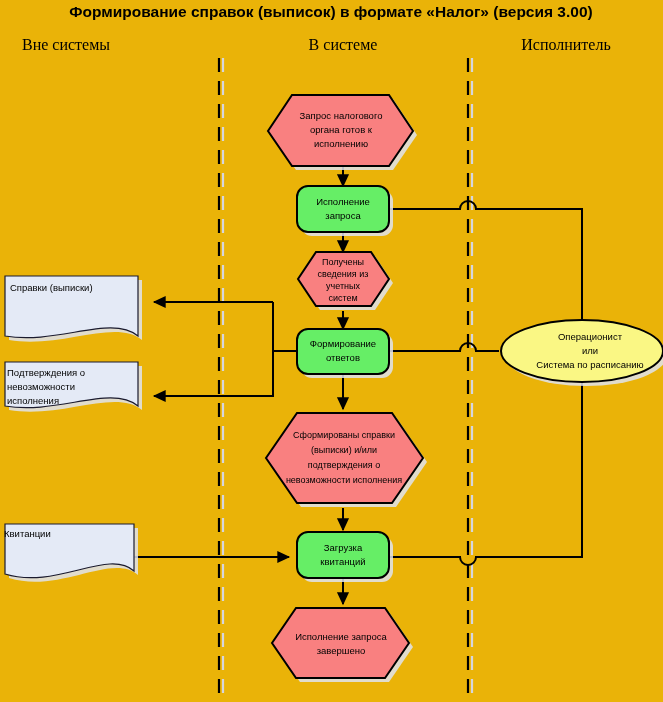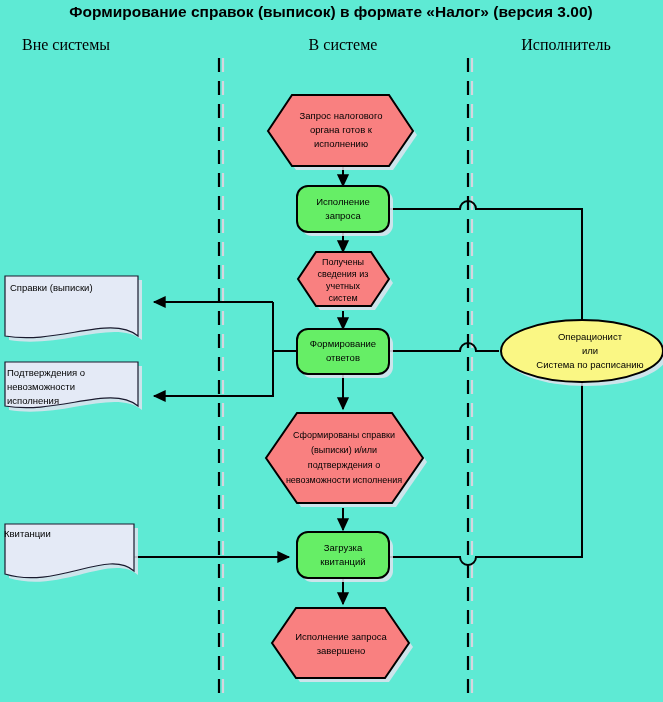--- a/index.html
+++ b/index.html
@@ -7,21 +7,21 @@
     padding: 0;
     background: #ffffff;
   }
   body {
     font-family: "Liberation Sans", sans-serif;
   }
   #page {
     position: relative;
     width: 663px;
     height: 702px;
-    background: #5eead4;
+    background: #eab308;
     overflow: hidden;
   }
   #diagram-svg {
     position: absolute;
     left: 0;
     top: 0;
     width: 663px;
     height: 702px;
   }
   .title-text {

